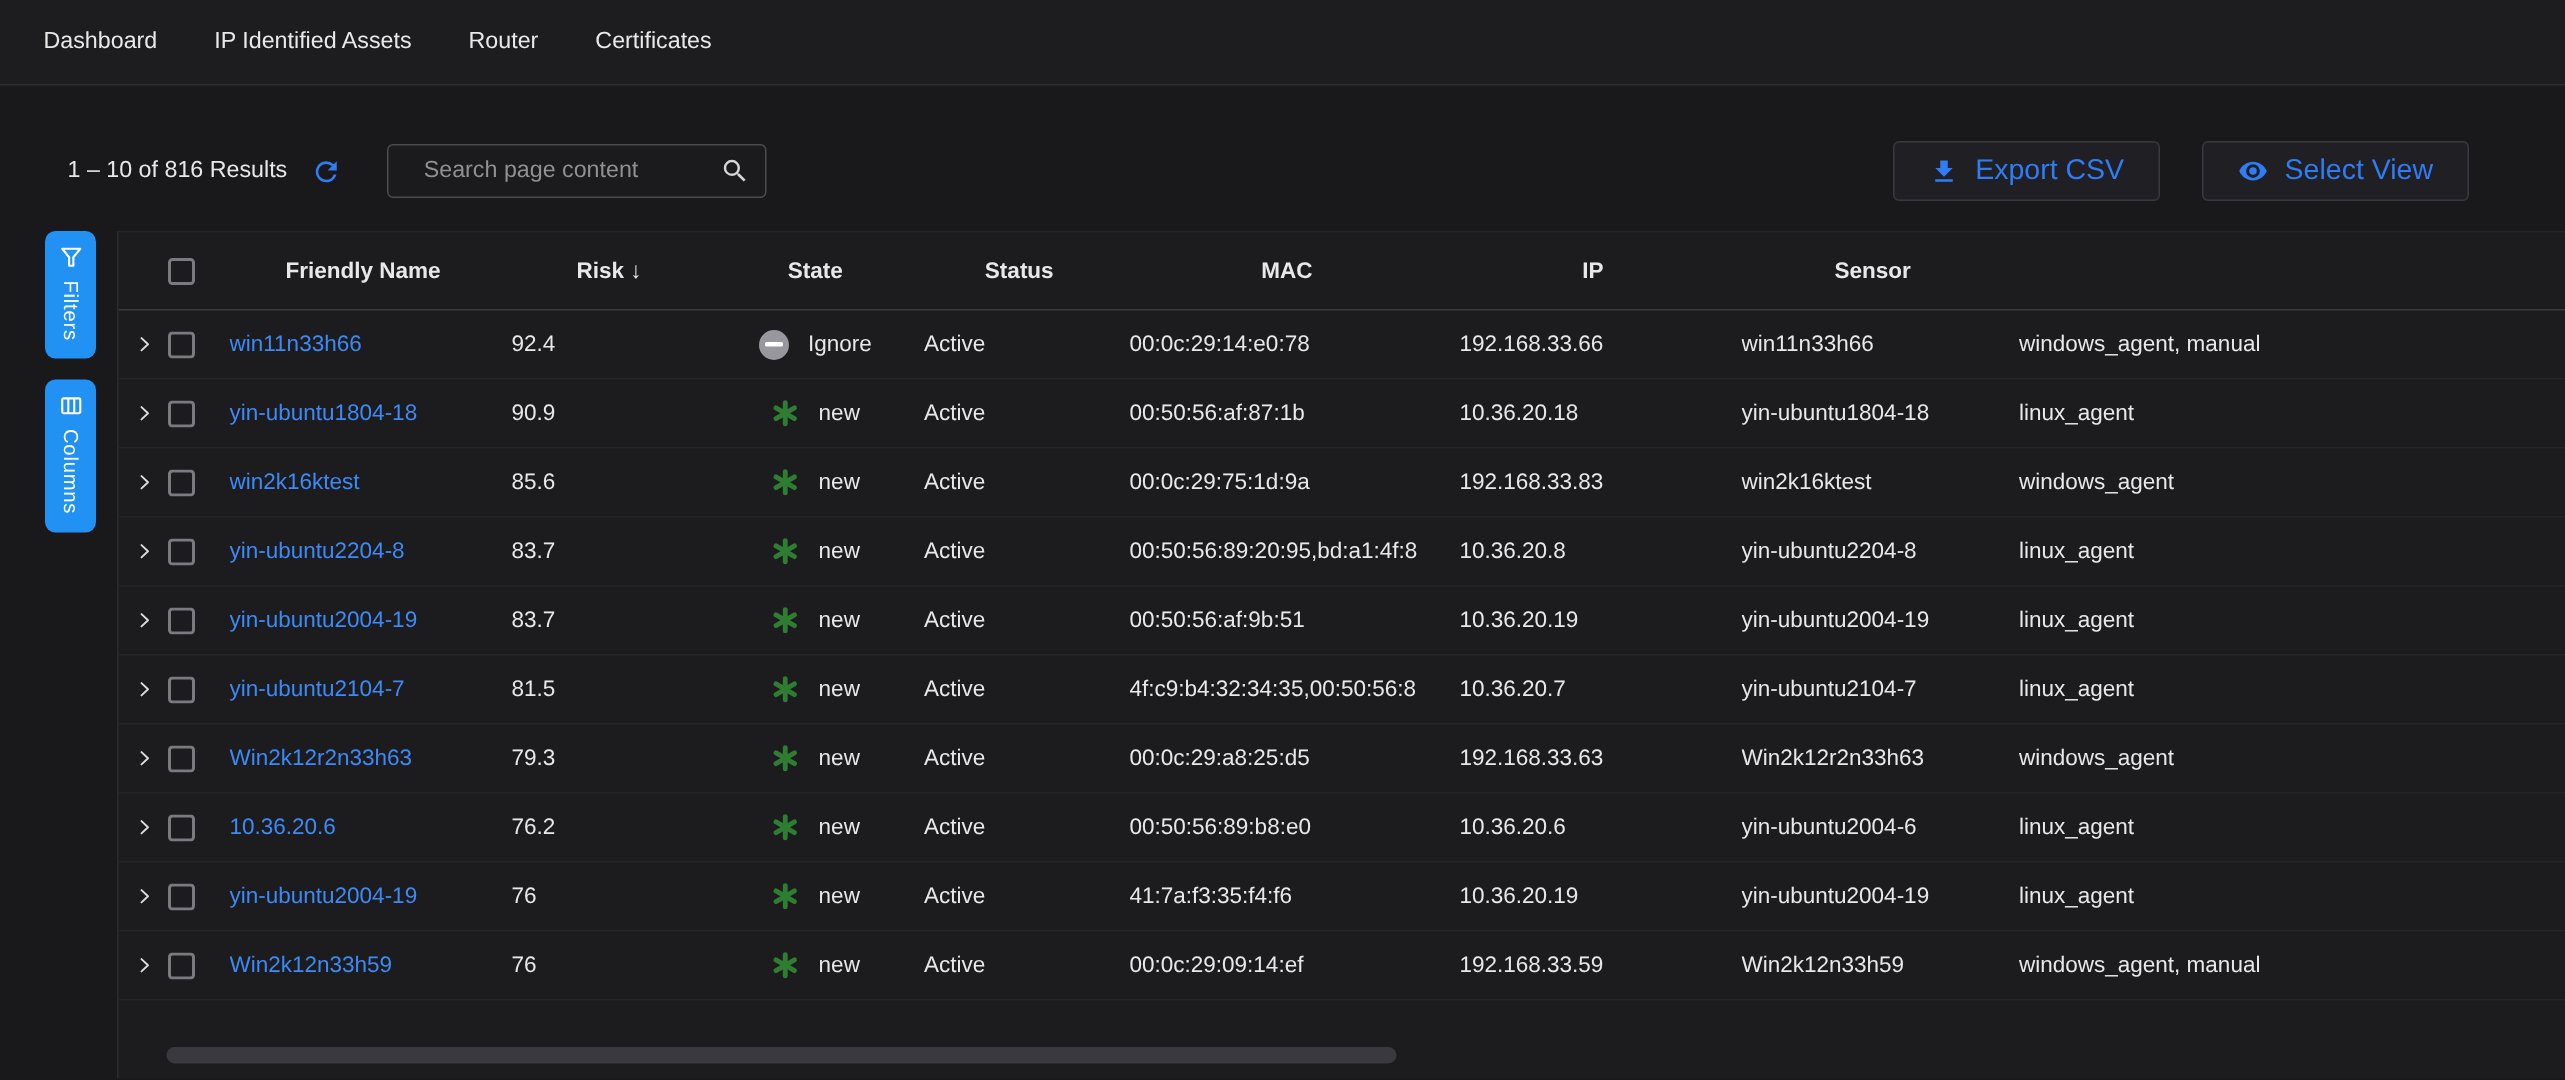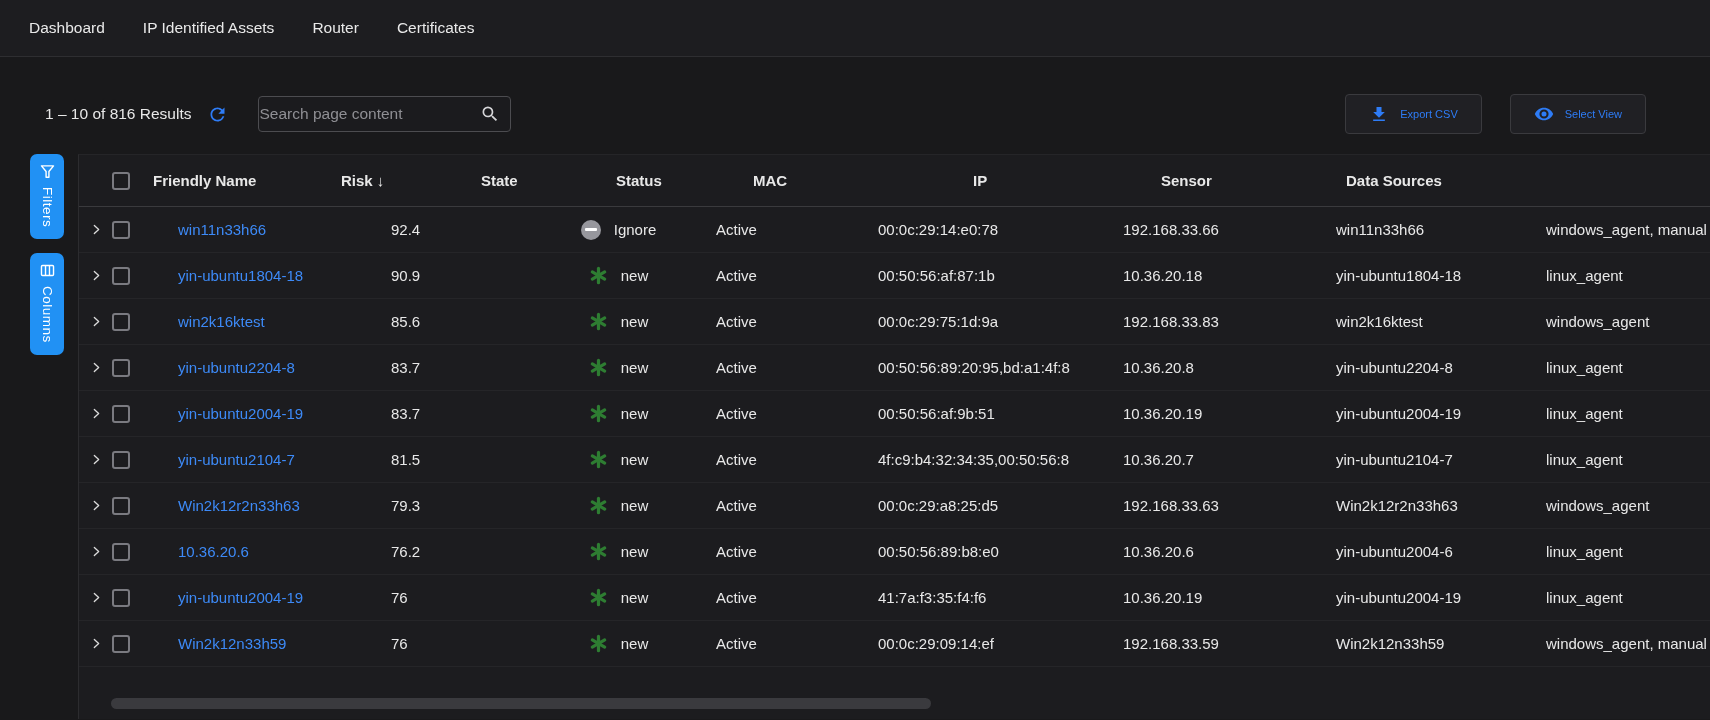--- a/index.html
+++ b/index.html
@@ -65,21 +65,21 @@
   }
   .icon-btn svg { width: 21px; height: 21px; fill: currentColor; }
   .searchbox {
     margin-left: 30px;
     width: 253px;
     height: 36px;
     border: 1px solid #4c4c50;
     border-radius: 4px;
     display: flex;
     align-items: center;
-    padding: 0 10px 0 1px;
+    padding: 0 10px 0 24px;
     background: #1b1b1e;
   }
   .searchbox input {
     flex: 1;
     min-width: 0;
     background: transparent;
     border: none;
     outline: none;
     color: #e8e8e8;
     font-size: 15.5px;
@@ -92,21 +92,21 @@
     display: flex;
     align-items: center;
     gap: 11px;
     height: 40px;
     padding: 0 23px;
     margin-left: 28px;
     border: 1px solid #3a3a3e;
     border-radius: 4px;
     background: #202024;
     color: var(--accent-blue, #2e7cf6);
-    font-size: 11px;
+    font-size: 19px;
     font-family: "Liberation Sans", sans-serif;
     cursor: pointer;
     white-space: nowrap;
   }
   .btn svg { width: 20px; height: 20px; fill: currentColor; }
 
   
   .main { display: flex; margin-top: 20px; height: 565px; }
   .side-rail {
     width: 78px;
@@ -149,25 +149,25 @@
   .grid-row {
     display: grid;
     grid-template-columns: 74px 188px 140px 135px 137px 220px 188px 185px 1fr;
     align-items: center;
   }
   .thead {
     height: 52px;
     border-bottom: 1px solid #3a3a3d;
     font-weight: bold;
     font-size: 15px;
+    text-align: center;
   }
   .tr {
     height: 46px;
     border-bottom: 1px solid rgba(255,255,255,0.045);
-    gap: 25px;
   }
   .td {
     overflow: hidden;
     white-space: nowrap;
     padding-right: 10px;
   }
   .controls {
     display: flex;
     align-items: center;
     gap: 9px;
@@ -281,21 +281,20 @@
       <div class="td controls">
         <span class="checkbox"></span>
       </div>
     <div class="td th">Friendly Name</div>
         <div class="td th">Risk<span class="sort-arrow">↓</span></div>
         <div class="td th">State</div>
         <div class="td th">Status</div>
         <div class="td th">MAC</div>
         <div class="td th">IP</div>
         <div class="td th">Sensor</div>
-        <div class="td th">Data Sources</div>
       </div>
     <div id="tbody">
   <div class="grid-row tr">
     <div class="td controls">
       <svg class="chev" viewBox="0 0 24 24">
               <polyline points="8 4.5 16 12 8 19.5" fill="none" stroke="#dcdcdc" stroke-width="2.4" stroke-linecap="round" stroke-linejoin="round"></polyline>
             </svg>
       <span class="checkbox"></span>
     </div>
     <div class="td name"><a>win11n33h66</a></div>

